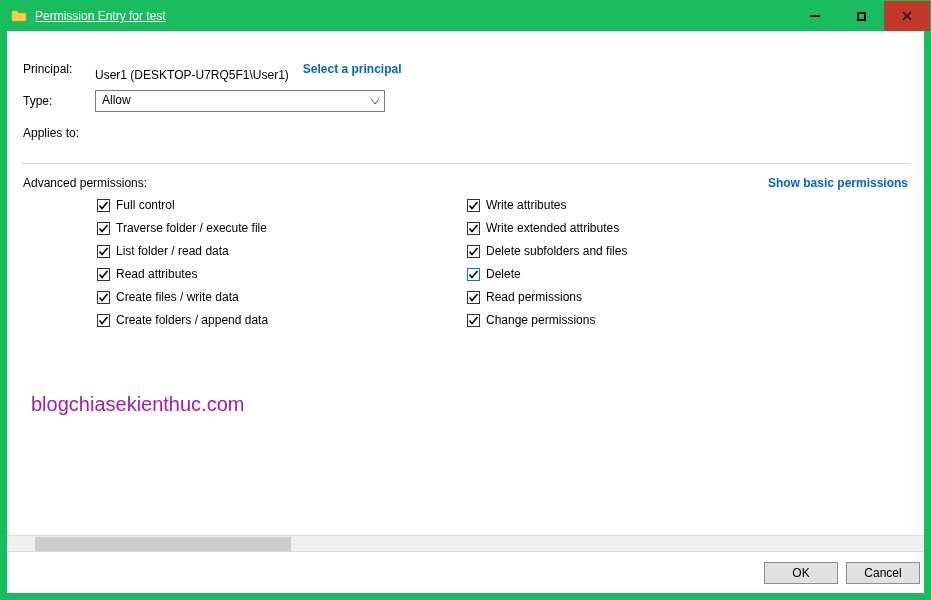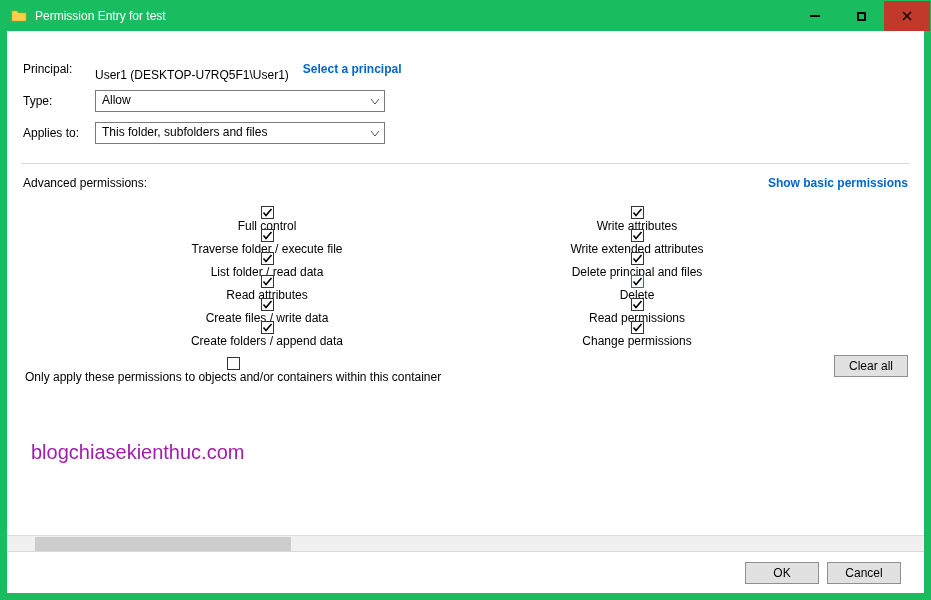--- a/index.html
+++ b/index.html
@@ -20,20 +20,21 @@
     display: flex;
     flex-direction: column;
   }
   .titlebar {
     height: 30px;
     background: #1abc60;
     display: flex;
     align-items: center;
     color: #fff;
     font-size: 12px;
+    text-decoration: underline;
   }
   .titlebar .icon {
     width: 16px; height: 16px;
     margin: 0 8px 0 10px;
     display: inline-flex; align-items: center; justify-content: center;
   }
   .titlebar .icon svg { width: 16px; height: 16px; }
   .titlebar .title { flex: 0 0 auto; }
   .titlebar .spacer { flex: 1 1 auto; }
   .win-controls { display: flex; height: 100%; }
@@ -100,29 +101,29 @@
     pointer-events: none;
   }
   .select-caret svg { width: 8px; height: 5px; }
 
   .section.perm {
     border-top: 1px solid #d9d9d9;
     padding: 12px 2px 6px 2px;
   }
   .perm-head {
     display: flex; align-items: flex-start; justify-content: space-between;
-    margin-bottom: 16px;
+    margin-bottom: 6px;
   }
   .perm-cols {
     display: flex;
     gap: 30px;
     padding-left: 74px;
   }
   .perm-col { display: flex; flex-direction: column; gap: 5px; width: 340px; }
-  .chk-row { display: flex; align-items: center; height: 18px; flex-direction: column; }
+  .chk-row { display: flex; align-items: center; gap: 6px; height: 18px; }
   .chk {
     width: 13px; height: 13px;
     border: 1px solid #333;
     background: #fff;
     display: inline-flex; align-items: center; justify-content: center;
     flex: 0 0 auto;
   }
   .chk.hl { border-color: #0078d7; }
   .chk svg { width: 11px; height: 11px; }
   .chk-label { white-space: nowrap; }
@@ -161,21 +162,21 @@
     left: 28px; top: 1px;
     width: 256px; height: 14px;
     background: #cdcdcd;
   }
 
   .footer {
     height: 42px;
     border-top: 1px solid #d9d9d9;
     display: flex; align-items: center; justify-content: flex-end;
     gap: 8px;
-    padding: 0 23px;
+    padding: 0 4px;
     background: #fff;
   }
 </style>
 </head>
 <body>
 
 <div class="window">
 
   <div class="titlebar">
     <span class="icon">
@@ -219,30 +220,20 @@
             <span class="select-caret">
               <svg viewBox="0 0 8 5">
                   <path d="M0 0 L4 5 L8 0" fill="none" stroke="#555" stroke-width="1"></path>
                 </svg>
             </span>
           </div>
         </div>
 
         <div class="form-row">
           <span class="label">Applies to:</span>
-          <div class="select-wrap">
-            <div class="select">
-                <span>This folder, subfolders and files</span>
-              </div>
-            <span class="select-caret">
-              <svg viewBox="0 0 8 5">
-                  <path d="M0 0 L4 5 L8 0" fill="none" stroke="#555" stroke-width="1"></path>
-                </svg>
-            </span>
-          </div>
         </div>
       </div>
 
       <div class="section perm">
         <div class="perm-head">
           <span>Advanced permissions:</span>
           <span class="link">Show basic permissions</span>
         </div>
 
         <div class="perm-cols">
@@ -312,21 +303,21 @@
                   </svg>
                 </span>
                 <span class="chk-label">Write extended attributes</span>
               </div>
               <div class="chk-row">
                 <span class="chk">
                   <svg viewBox="0 0 11 11">
                     <path d="M1.5 5.5 L4 8.5 L9.5 2" fill="none" stroke="#000" stroke-width="1.6"></path>
                   </svg>
                 </span>
-                <span class="chk-label">Delete principal and files</span>
+                <span class="chk-label">Delete subfolders and files</span>
               </div>
               <div class="chk-row">
                 <span class="chk hl">
                   <svg viewBox="0 0 11 11">
                     <path d="M1.5 5.5 L4 8.5 L9.5 2" fill="none" stroke="#000" stroke-width="1.6"></path>
                   </svg>
                 </span>
                 <span class="chk-label">Delete</span>
               </div>
               <div class="chk-row">
@@ -341,27 +332,20 @@
                 <span class="chk">
                   <svg viewBox="0 0 11 11">
                     <path d="M1.5 5.5 L4 8.5 L9.5 2" fill="none" stroke="#000" stroke-width="1.6"></path>
                   </svg>
                 </span>
                 <span class="chk-label">Change permissions</span>
               </div>
             </div>
         </div>
 
-        <div class="only-row">
-          <div class="chk-row">
-            <span class="chk"></span>
-            <span class="chk-label">Only apply these permissions to objects and/or containers within this container</span>
-          </div>
-          <div class="btn">Clear all</div>
-        </div>
       </div>
 
       <div class="watermark">blogchiasekienthuc.com</div>
     </div>
 
     <div class="scroll-track">
       <div class="scroll-thumb"></div>
     </div>
 
     <div class="footer">

